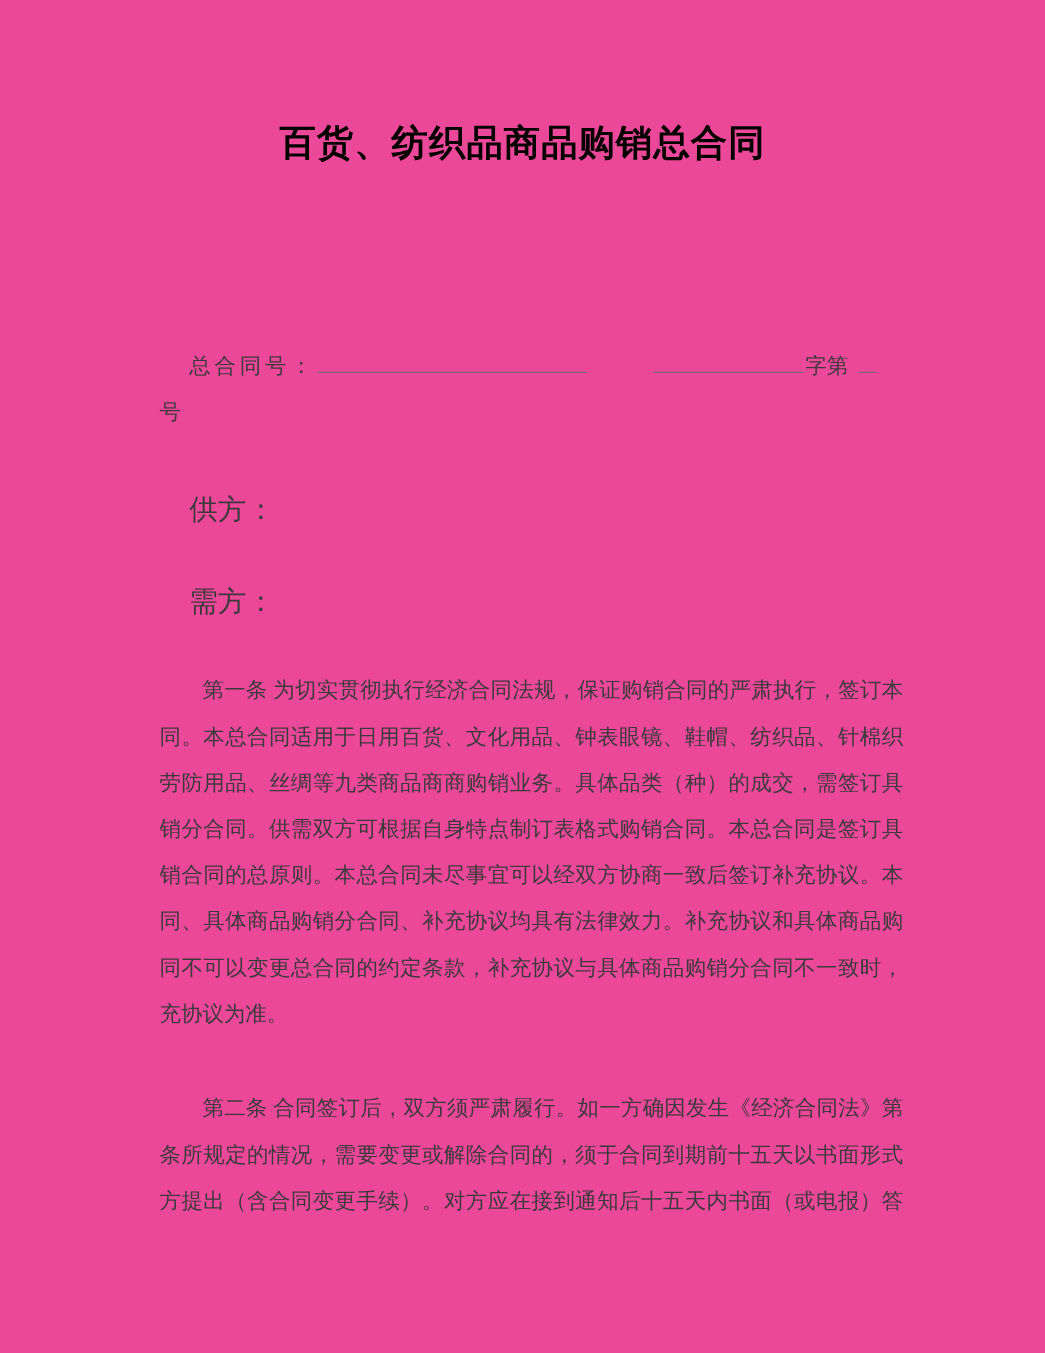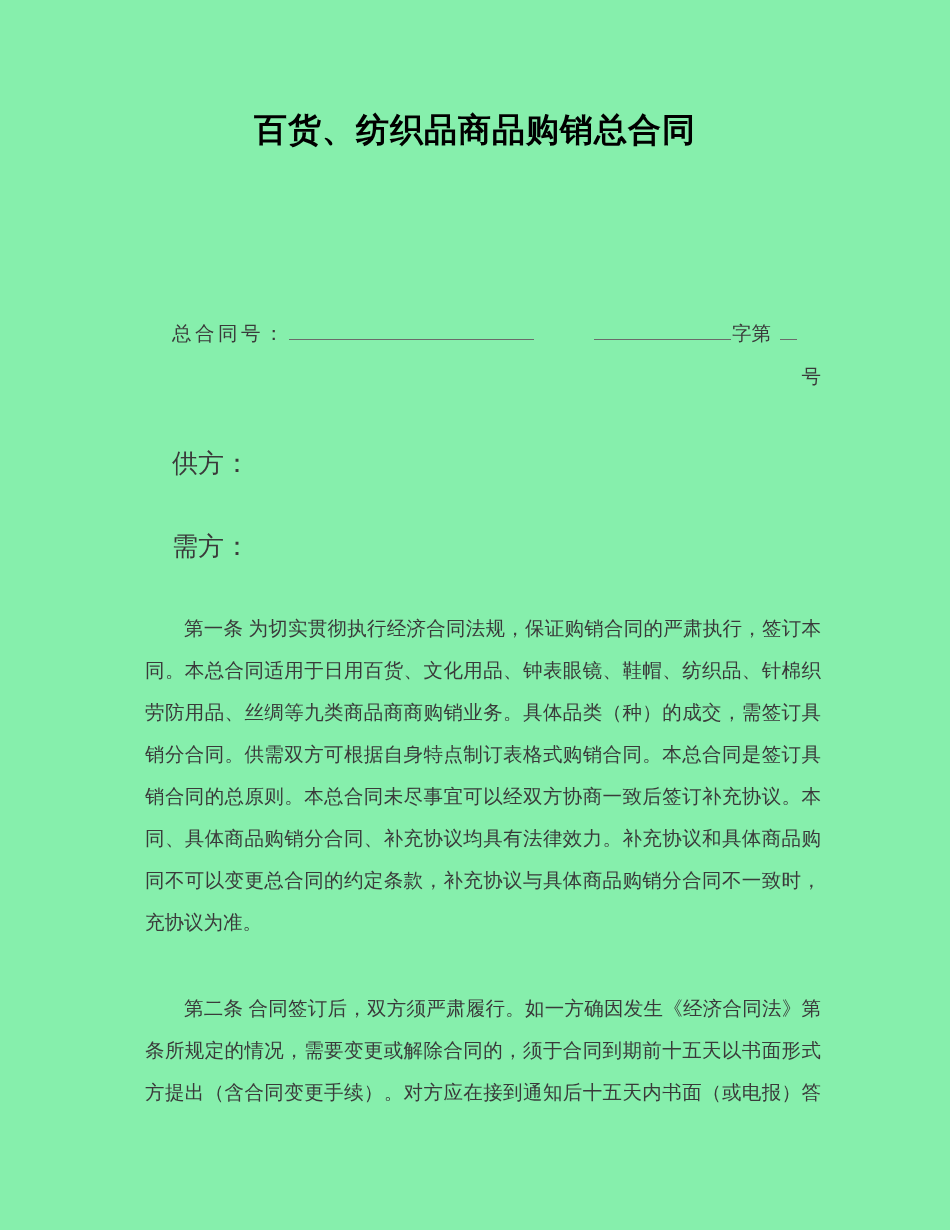--- a/index.html
+++ b/index.html
@@ -12,21 +12,21 @@
     height: 1230px;
     position: relative;
     overflow: hidden;
     font-family: "Liberation Serif", "DejaVu Serif", serif;
     color: #000000;
   }
 
   .page {
     position: absolute;
     inset: 0;
-    background: #86efac;
+    background: #ec4899;
   }
 
   
   .doc-title {
     position: absolute;
     left: 0;
     right: 0;
     top: 108px;
     text-align: center;
     font-family: "Liberation Sans", "DejaVu Sans", sans-serif;
@@ -42,21 +42,20 @@
   .body-block {
     position: absolute;
     left: 145px;
     width: 676px;
   }
 
   
   .contract-no-row {
     top: 313px;
     display: block;
-    text-align: right;
   }
   .cn-line1 {
     display: flex;
     align-items: baseline;
     font-size: 19.5px;
     line-height: 42px;
     color: #3a3a3a;
     white-space: nowrap;
   }
   .cn-label {

